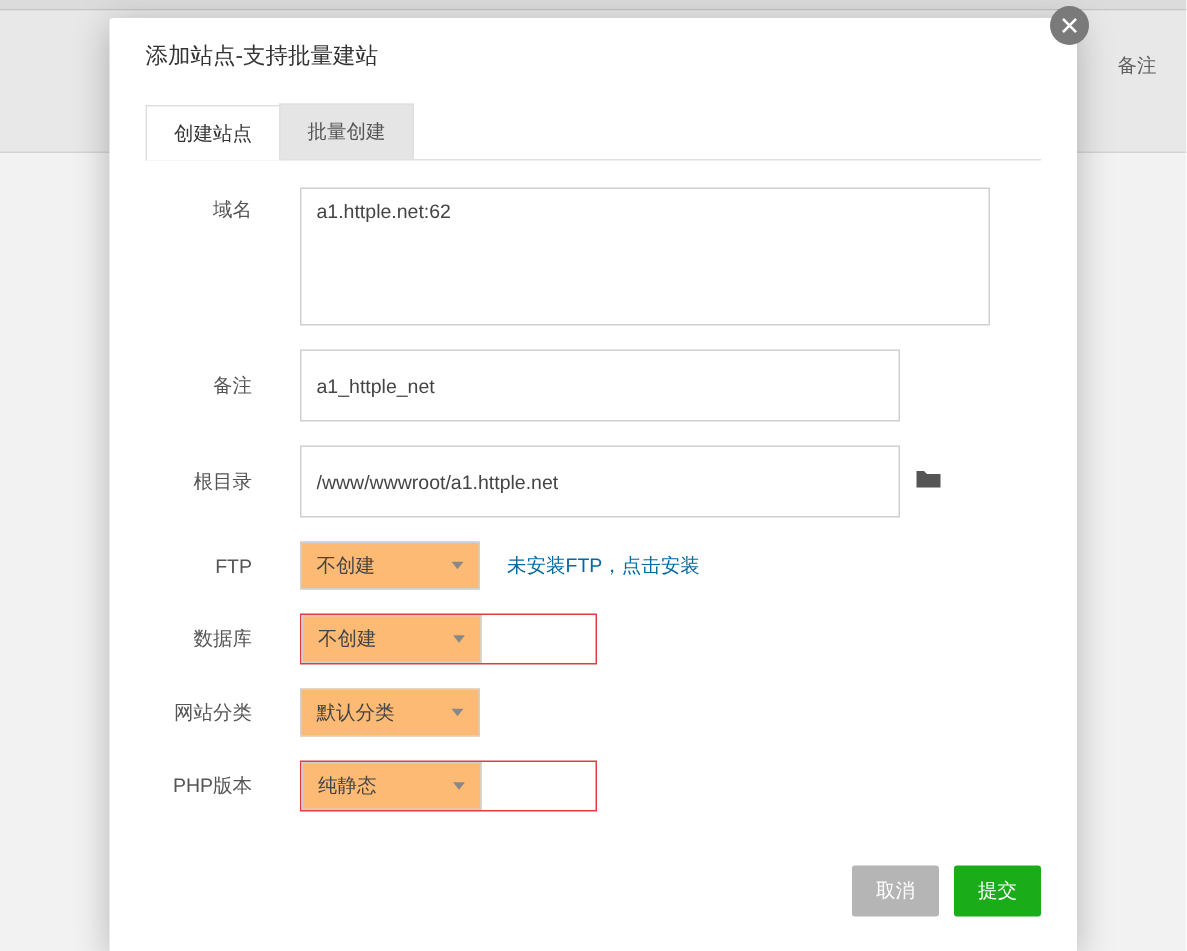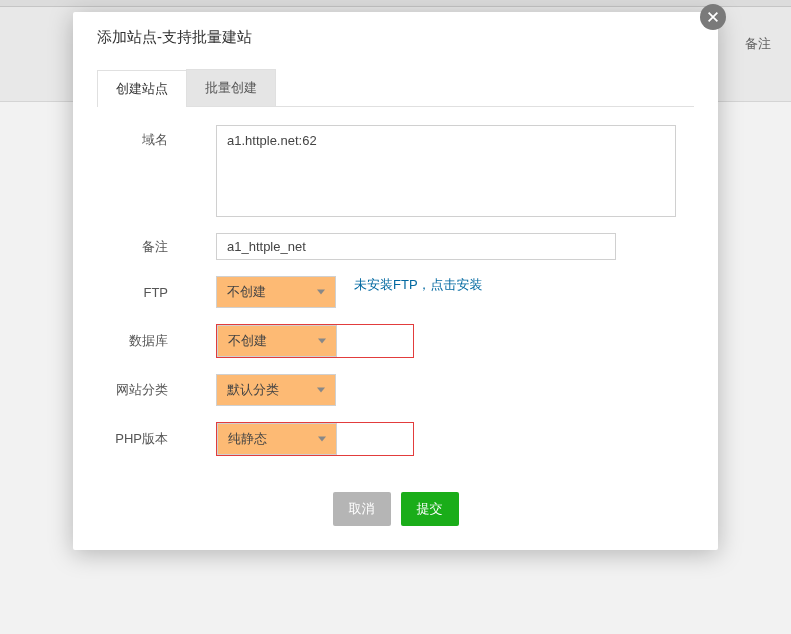--- a/index.html
+++ b/index.html
@@ -105,44 +105,43 @@
       top: 1px;
     }
 
     .form {
       padding: 18px 24px 8px;
     }
     .form-row {
       display: flex;
       align-items: center;
       margin-bottom: 16px;
-      gap: 16px;
     }
     .form-row.top-align { align-items: flex-start; }
     .form-label {
       width: 85px;
       text-align: right;
       padding-right: 14px;
       color: #555;
       font-size: 13px;
       flex-shrink: 0;
     }
     .form-row.top-align .form-label { padding-top: 6px; }
-    .form-control { flex: 1; display: flex; gap: 10px; padding-left: 18px; }
+    .form-control { flex: 1; display: flex; align-items: center; gap: 10px; padding-left: 18px; }
 
     textarea.input, input.input {
       border: 1px solid #d0d0d0;
       padding: 6px 10px;
       font-size: 13px;
       color: #444;
       font-family: inherit;
       outline: none;
     }
     textarea.input { width: 460px; height: 92px; resize: none; line-height: 1.4; }
-    input.input { width: 400px; height: 27px; }
+    input.input { width: 400px; height: 48px; }
     input.input.narrow { width: 400px; }
 
     .select {
       position: relative;
       width: 120px;
       height: 32px;
       border: 1px solid #d0d0d0;
       display: flex;
       align-items: center;
       padding: 0 10px;
@@ -177,21 +176,21 @@
       color: #555;
       font-size: 16px;
       cursor: pointer;
     }
 
     .hint-green { color: #0369a1; font-size: 13px; margin-left: 8px; }
 
     .modal-footer {
       padding: 12px 24px 24px;
       display: flex;
-      justify-content: center;
+      justify-content: flex-end;
       gap: 10px;
     }
     .btn {
       min-width: 58px;
       height: 34px;
       border: none;
       border-radius: 2px;
       font-size: 13px;
       cursor: pointer;
       padding: 0 16px;
@@ -243,20 +242,31 @@
         </div>
       </div>
 
       <div class="form-row">
         <div class="form-label">备注</div>
         <div class="form-control">
           <input class="input narrow" value="a1_httple_net" style="">
         </div>
       </div>
 
+      <div class="form-row">
+        <div class="form-label">根目录</div>
+        <div class="form-control">
+          <input class="input narrow" value="/www/wwwroot/a1.httple.net" style="">
+          <span class="folder-icon">
+            <svg width="18" height="14" viewBox="0 0 18 14">
+                <path d="M1 2 h5 l2 2 h9 v9 h-16 z" fill="#555"></path>
+              </svg>
+          </span>
+        </div>
+      </div>
 
       <div class="form-row">
         <div class="form-label">FTP</div>
         <div class="form-control">
           <div class="select">
             <span>不创建</span>
             <span class="caret"></span>
           </div>
           <span class="hint-green">未安装FTP，点击安装</span>
         </div>

